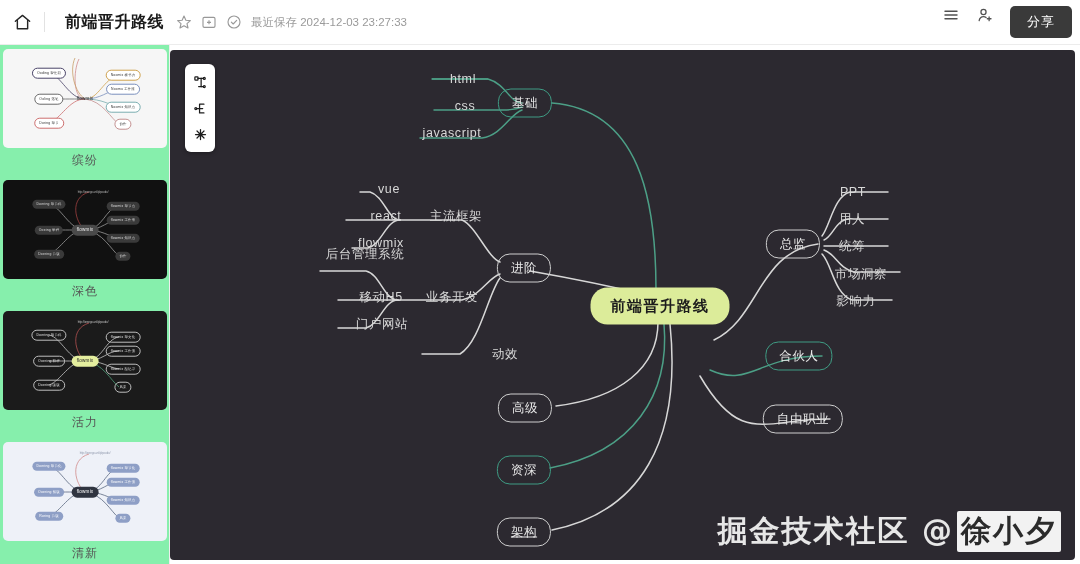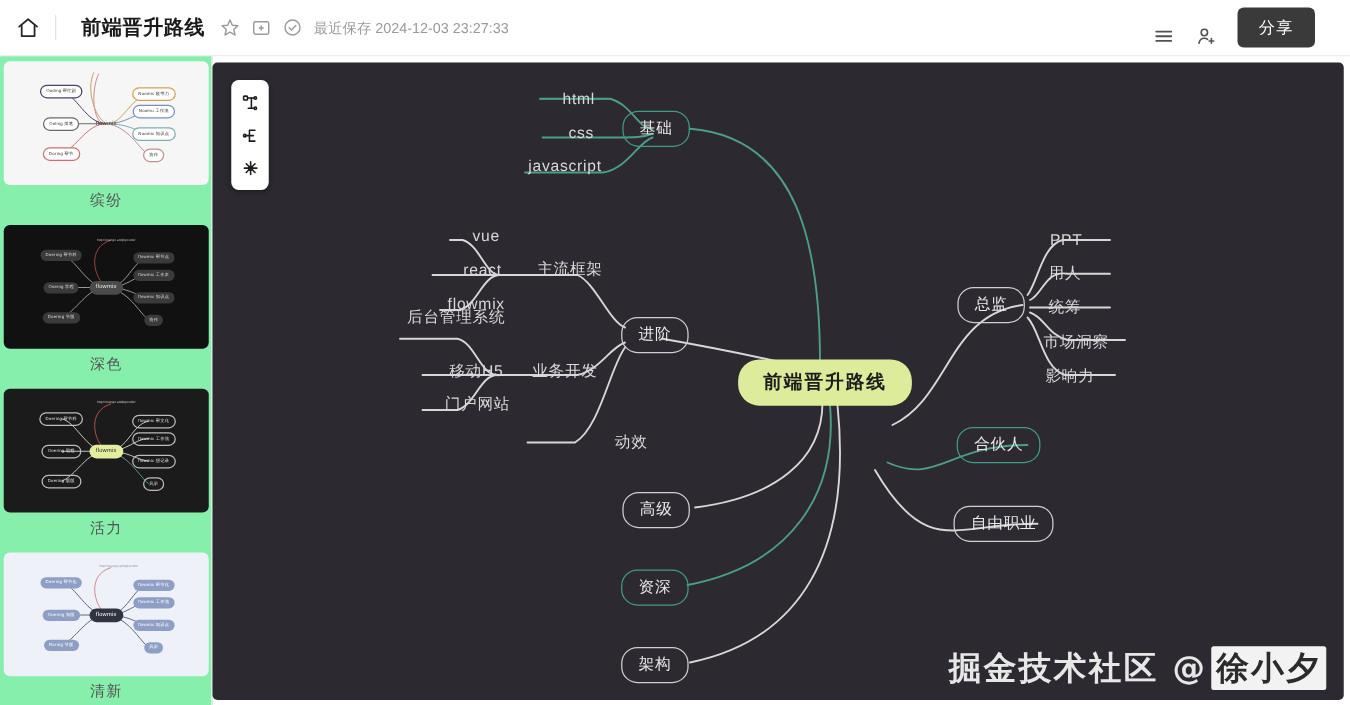--- a/index.html
+++ b/index.html
@@ -18,21 +18,21 @@
   }
   .hdr-home { width:44px; height:45px; display:flex; align-items:center; justify-content:center; cursor:pointer;}
   .hdr-sep { width:1px; height:20px; background:#e2e2e2; margin:0 10px 0 0; }
   .hdr-title {
     font-size:16px; font-weight:700; color:#1a1a1a; margin-left:10px;
     letter-spacing:.5px; white-space:nowrap;
   }
   .hdr-icons { display:flex; align-items:center; gap:9px; margin-left:12px; }
   .hdr-ic { width:16px; height:16px; display:block; cursor:pointer; opacity:.62; }
   .hdr-saved { font-size:11.5px; color:#9a9a9a; margin-left:9px; white-space:nowrap; }
-  .hdr-right { margin-left:auto; display:flex; align-items:flex-end; gap:16px; padding-right:28px; }
+  .hdr-right { margin-left:auto; display:flex; align-items:flex-start; gap:16px; padding-right:8px; }
   .hdr-ic-r { width:18px; height:18px; cursor:pointer; opacity:.8; }
   .share-btn {
     background:#3a3a3a; color:#fff; font-size:13px; border:none; border-radius:5px;
     padding:7px 17px; cursor:pointer; letter-spacing:1px;
   }
 
   
   .sidebar {
     position:absolute; left:0; top:45px; width:170px; height:519px;
     background:#86efac; overflow:hidden; border-right:1px solid #efefef;
@@ -86,21 +86,21 @@
   .node-pill.teal { border-color:#3f9c84; }
   .node-root {
     background:#dcec9a; color:#1d1d1d; border:none; border-radius:17px;
     padding:9px 20px; font-size:15px; font-weight:700; letter-spacing:1.5px;
   }
   .node-plain { color:#d8d8d8; font-size:12.5px; padding:2px 4px; }
 
   
   .watermark {
     position:absolute; right:14px; bottom:8px; display:flex; align-items:center;
-    font-size:26px; font-weight:700; color:#e7e7e7; letter-spacing:2px;
+    font-size:30px; font-weight:700; color:#e7e7e7; letter-spacing:2px;
     pointer-events:none; font-family:"DejaVu Sans", sans-serif;
   }
   .wm-handle {
     background:#f2f2f2; color:#2b2b2b; padding:0 4px; margin-left:3px; border-radius:2px;
   }
 </style>
 </head>
 <body>
 
 <div class="app">
@@ -329,21 +329,21 @@
     <div class="node node-plain" style="left:216px; top:166px;">react</div>
     <div class="node node-plain" style="left:211px; top:193px;">flowmix</div>
     <div class="node node-plain" style="left:282px; top:247px;">业务开发</div>
     <div class="node node-plain" style="left:195px; top:204px;">后台管理系统</div>
     <div class="node node-plain" style="left:211px; top:247px;">移动H5</div>
     <div class="node node-plain" style="left:212px; top:274px;">门户网站</div>
     <div class="node node-plain" style="left:288px; top:304px;margin-left:47px;">动效</div>
 
     <div class="node node-pill" style="left:355px; top:358px;">高级</div>
     <div class="node node-pill teal" style="left:354px; top:420px;">资深</div>
-    <div class="node node-pill" style="left:354px; top:482px;">架构</div>
+    <div class="node node-pill" style="left:354px; top:482px;text-decoration:underline;">架构</div>
 
     <div class="node node-pill" style="left:623px; top:194px;">总监</div>
     <div class="node node-plain" style="left:683px; top:142px;">PPT</div>
     <div class="node node-plain" style="left:682px; top:169px;">用人</div>
     <div class="node node-plain" style="left:682px; top:196px;">统筹</div>
     <div class="node node-plain" style="left:691px; top:224px;">市场洞察</div>
     <div class="node node-plain" style="left:686px; top:251px;">影响力</div>
 
     <div class="node node-pill teal" style="left:629px; top:306px;">合伙人</div>
     <div class="node node-pill" style="left:633px; top:369px;">自由职业</div>

